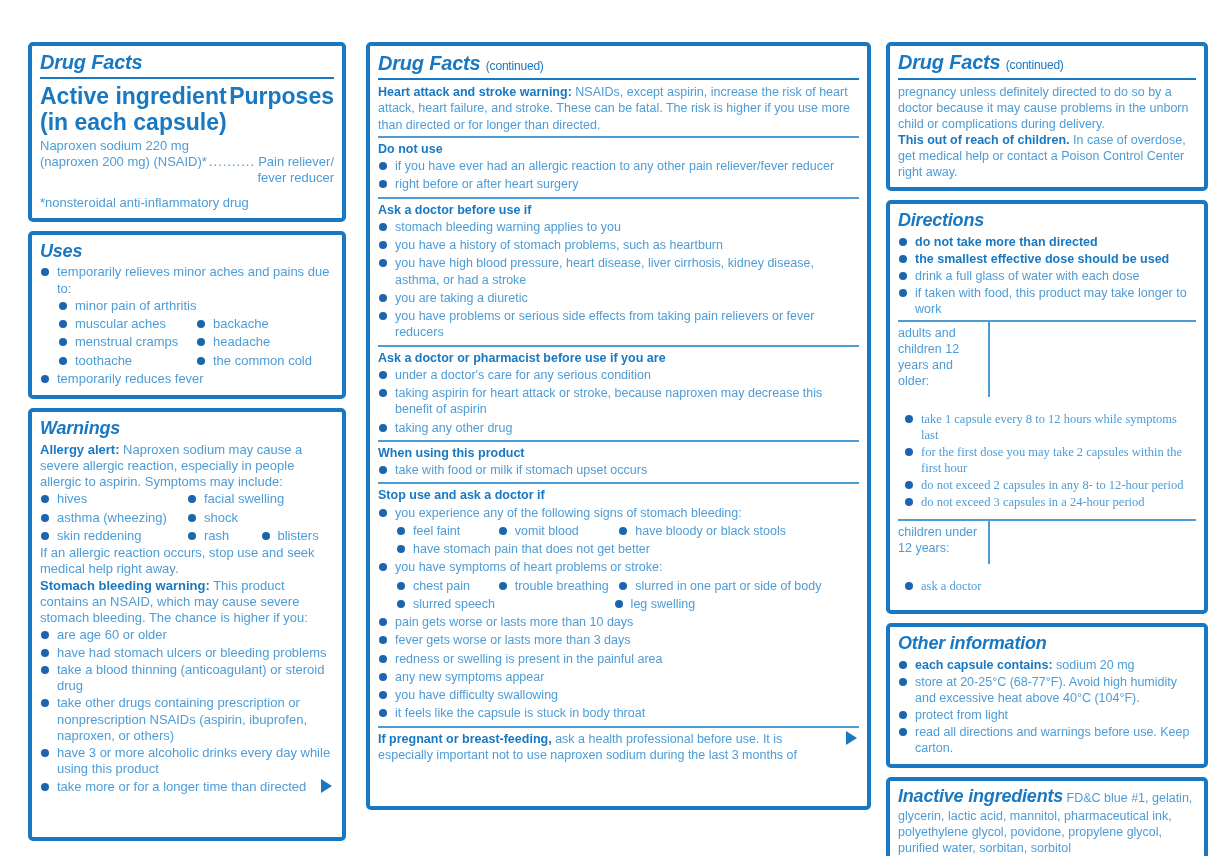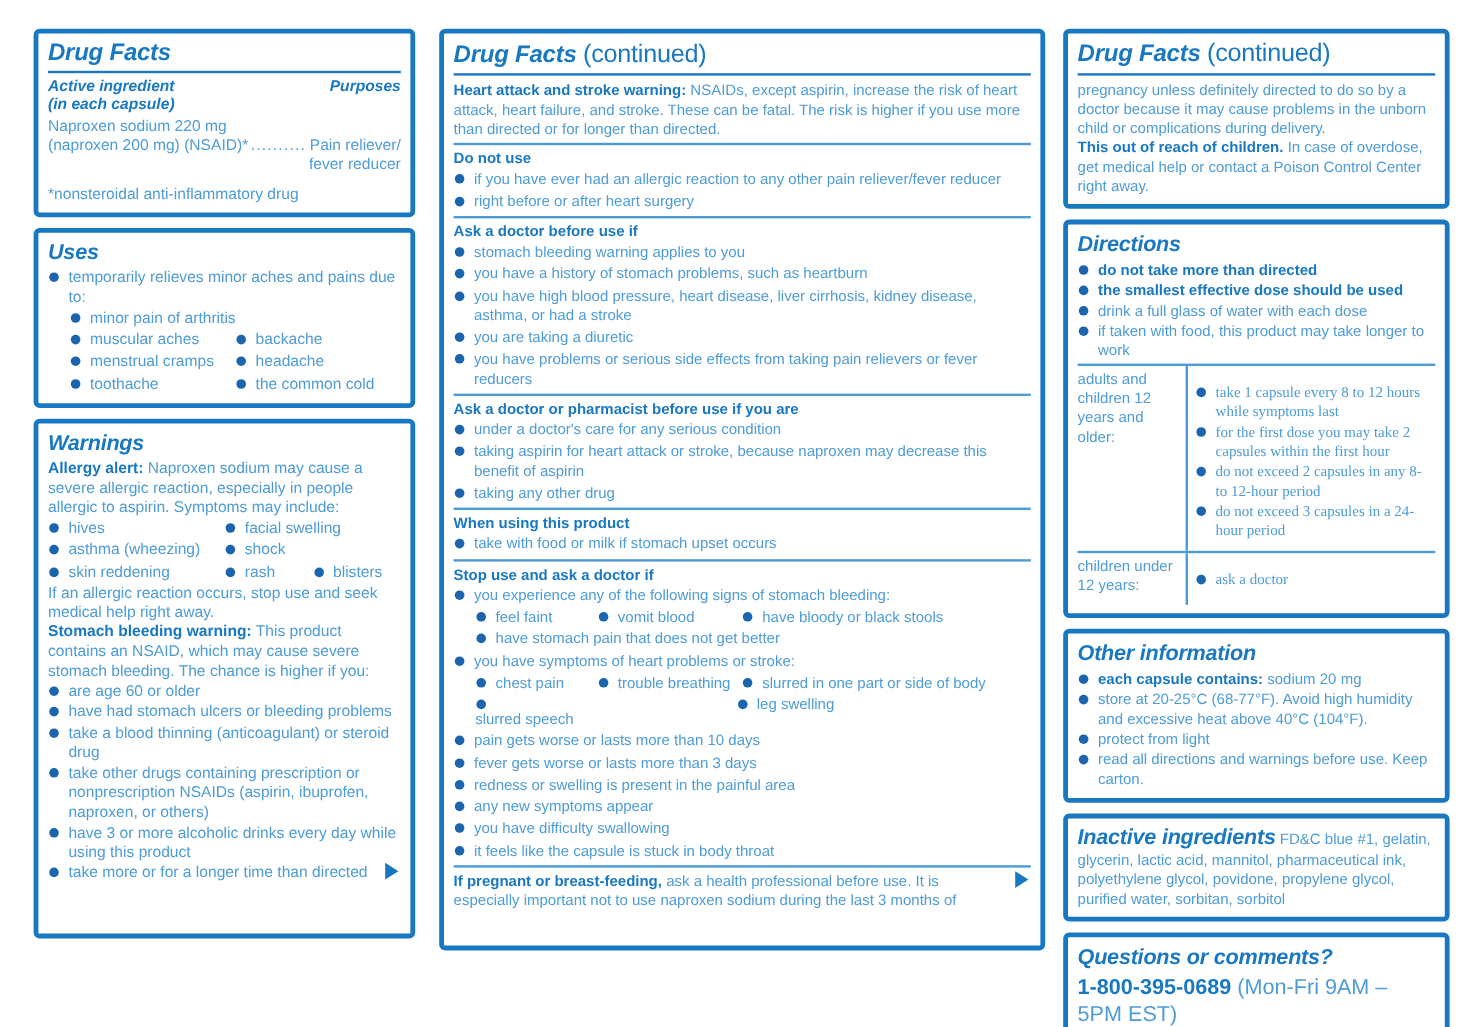--- a/index.html
+++ b/index.html
@@ -7,74 +7,74 @@
     --body:#4d9cd6;
     --bullet:#1b65ae;
     --rule:#4d9cd6;
   }
   html,body{margin:0;padding:0;}
   body{
     width:1232px;height:856px;position:relative;background:#ffffff;
     font-family:"Liberation Sans", sans-serif;color:var(--body);
     -webkit-font-smoothing:antialiased;
   }
-  .col{position:absolute;top:24px;}
+  .col{position:absolute;top:42px;}
   .col1{left:28px;width:318px;}
   .col2{left:366px;width:505px;}
   .col3{left:886px;width:322px;}
   .box{
     border:4px solid var(--blue);border-radius:5px;background:#fff;
     padding:4px 8px 7px 8px;margin-bottom:9px;box-sizing:border-box;
   }
   .col1 .box{font-size:13px;line-height:1.25;}
   .col2 .box{font-size:12.5px;line-height:1.3;}
   .col3 .box{font-size:12.5px;line-height:1.28;}
 
   .df-title{font-size:20px;font-weight:bold;font-style:italic;color:var(--blue);letter-spacing:-0.2px;}
-  .df-cont{font-weight:normal;font-style:normal;font-size:21px;}
+  .df-cont{font-weight:normal;font-style:normal;font-size:12px;}
   .title-rule{border:none;border-top:2px solid var(--blue);margin:2px 0 4px 0;}
   .sec-head{font-size:18px;font-weight:bold;font-style:italic;color:var(--blue);letter-spacing:-0.2px;margin:1px 0 2px 0;}
   .sub-head{font-weight:bold;color:var(--blue);}
   b,.b{font-weight:bold;color:var(--blue);}
   .hr{border:none;border-top:2px solid var(--rule);margin:3px 0 3px 0;}
 
   
   .li{display:flex;align-items:flex-start;margin:1px 0;}
   .li .dot{flex:0 0 8px;width:8px;height:8px;border-radius:50%;background:var(--bullet);margin:4px 8px 0 1px;}
   .li .t{flex:1;}
   .ind{margin-left:18px;}
   .row2{display:flex;}
   .row2 .li{margin:1px 0;}
 
   
   .ai-row{display:flex;justify-content:space-between;}
-  .ai-head{font-size:13px;font-weight:bold;font-style:italic;color:var(--blue);line-height:1.15;}
+  .ai-head{font-size:23px;font-weight:bold;color:var(--blue);line-height:1.15;}
   .leader-row{display:flex;align-items:flex-start;}
   .leader-row .dots{flex:1;overflow:hidden;white-space:nowrap;margin:0 2px;letter-spacing:1px;}
   .right-align{text-align:right;}
 
   
   .dtable{border-top:2px solid var(--rule);margin-top:3px;}
-  .trow{display:flex;}
+  .trow{display:flex;flex-direction:column;}
   .trow + .trow{border-top:2px solid var(--rule);}
   .tlabel{width:92px;border-right:2px solid var(--rule);padding:3px 4px 8px 0;box-sizing:border-box;}
   .tcontent{flex:1;padding:13px 0 8px 6px;font-family:Liberation Serif, serif;}
 
   
   .arrow{display:inline-block;width:0;height:0;border-left:11px solid var(--blue);
     border-top:7px solid transparent;border-bottom:7px solid transparent;vertical-align:middle;}
   .flex-end-row{display:flex;align-items:flex-start;}
   .flex-end-row .t{flex:1;}
   .flex-end-row .arrow{margin:0 2px 3px 6px;flex:0 0 auto;}
 
   .w50{width:50%;box-sizing:border-box;}
   .w25{width:25%;box-sizing:border-box;}
   .w22{width:22%;box-sizing:border-box;}
   .w26{width:26%;box-sizing:border-box;}
-  .w47{width:47%;box-sizing:border-box;flex-direction:column;}
+  .w47{width:47%;box-sizing:border-box;}
   .grow{flex:1;}
 
   .warnings-box{min-height:433px;}
   .col2 .tall{min-height:768px;display:flex;flex-direction:column;}
   .mt2{margin-top:2px;}
   .phone-line{font-size:18px;}
 </style>
 </head>
 <body>
 
@@ -133,20 +133,24 @@
     <div class="row2 ind">
       <div class="li w50">
           <span class="dot"></span>
           <span class="t">toothache</span>
         </div>
       <div class="li grow">
           <span class="dot"></span>
           <span class="t">the common cold</span>
         </div>
     </div>
+    <div class="li">
+        <span class="dot"></span>
+        <span class="t">temporarily reduces fever</span>
+      </div>
   </div>
 
   <div class="box warnings-box">
     <div class="sec-head">Warnings</div>
     <div><b>Allergy alert:</b> <span>Naproxen sodium may cause a severe allergic reaction, especially in people allergic to aspirin. Symptoms may include:</span></div>
     <div class="row2">
       <div class="li w50">
           <span class="dot"></span>
           <span class="t">hives</span>
         </div>

